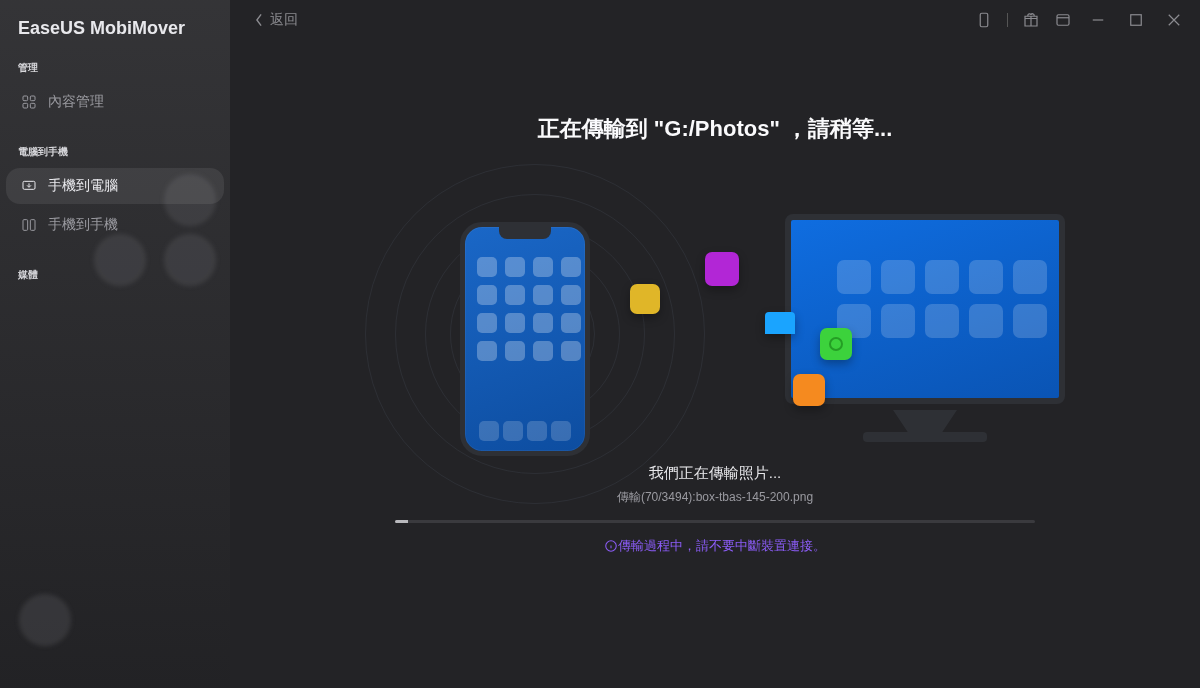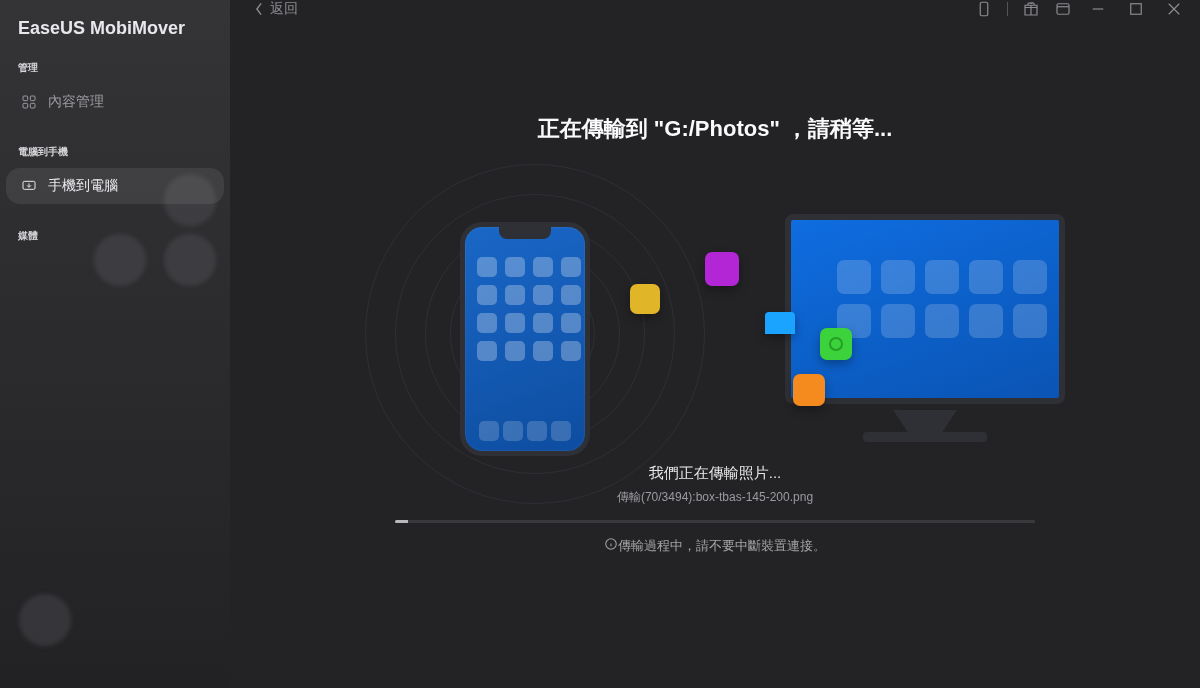--- a/index.html
+++ b/index.html
@@ -35,21 +35,21 @@
     cursor: pointer;
   }
   .side-item.active { background: rgba(255,255,255,0.08); color: #eaeaee; }
   .side-icon { width: 18px; height: 18px; display:flex; align-items:center; justify-content:center; color: inherit; }
   .side-item.active .side-icon { color: #eaeaee; }
   .side-icon svg { width: 16px; height: 16px; stroke: currentColor; fill: none; stroke-width: 1.5; }
 
   
   .main { flex: 1; height: 100%; background: #232326; display: flex; flex-direction: column; }
   .titlebar {
-    height: 40px; display: flex; align-items: flex-start; padding: 0 14px 0 24px;
+    height: 40px; display: flex; align-items: center; padding: 0 14px 0 24px;
     color: #8b8b90;
   }
   .back { display: flex; align-items: center; gap: 6px; cursor: pointer; font-size: 14px; }
   .back svg { width: 10px; height: 14px; stroke: currentColor; fill: none; stroke-width: 2; }
   .title-spacer { flex: 1; }
   .title-actions { display: flex; align-items: center; gap: 14px; }
   .tact { width: 18px; height: 18px; color:#8b8b90; display:flex; align-items:center; justify-content:center; cursor:pointer;}
   .tact.wide { width: 24px; }
   .tsep { width:1px; height:14px; background:#555; }
   .tact svg { width: 100%; height: 100%; stroke: currentColor; fill:none; stroke-width:1.6; }
@@ -101,21 +101,21 @@
   .f-blue{background:#1aa4ff;left:400px;top:108px;width:30px;height:22px;border-radius:4px 4px 0 0;}
   .f-green{background:#3cd23c;left:455px;top:124px;width:32px;height:32px;}
   .f-green::after{content:"";position:absolute;left:50%;top:50%;width:10px;height:10px;border:2px solid rgba(0,80,0,.4);border-radius:50%;transform:translate(-50%,-50%);}
   .f-orange{background:#f58a1f;left:428px;top:170px;width:32px;height:32px;}
 
   .status-block{ text-align:center; }
   .status-title{ color:#e7e7ea; font-size:15px;}
   .status-detail{ color:#9a9aa0; font-size:12px; margin-top:6px;}
   .progressbar{ width:640px; height:3px; background:#3a3a3e; margin:14px auto 0; border-radius:2px; overflow:hidden;}
   .progressbar .fill{ height:100%; width:2%; background:#b9b9bd;}
-  .warn-row{ display:flex; justify-content:center; color:#a3a3a3; font-size:13px; margin-top:14px;}
+  .warn-row{ display:flex; align-items:center; justify-content:center; color:#8b5cf6; font-size:13px; margin-top:14px;}
   .warn-row svg{ width:14px;height:14px; stroke:currentColor; fill:none; stroke-width:1.8;}
 </style>
 </head>
 <body>
 
 <div class="sidebar">
   <div class="app-brand">EaseUS MobiMover</div>
 
   <div class="side-section-label">管理</div>
   <div class="side-item">
@@ -133,20 +133,29 @@
   <div class="side-section-label">電腦到手機</div>
   <div class="side-item active">
     <span class="side-icon">
       <svg viewBox="0 0 24 24">
           <rect x="3" y="5" width="18" height="12" rx="2"></rect>
           <path d="M12 8v5M9 11l3 3 3-3"></path>
         </svg>
     </span>
     <span>手機到電腦</span>
   </div>
+  <div class="side-item">
+    <span class="side-icon">
+      <svg viewBox="0 0 24 24">
+          <rect x="3" y="4" width="7" height="16" rx="1.5"></rect>
+          <rect x="14" y="4" width="7" height="16" rx="1.5"></rect>
+        </svg>
+    </span>
+    <span>手機到手機</span>
+  </div>
 
   <div class="side-section-label">媒體</div>
 </div>
 
 <div class="main">
   <div class="titlebar">
     <div class="back">
       <svg viewBox="0 0 12 20">
           <path d="M9 2 3 10l6 8"></path>
         </svg>

